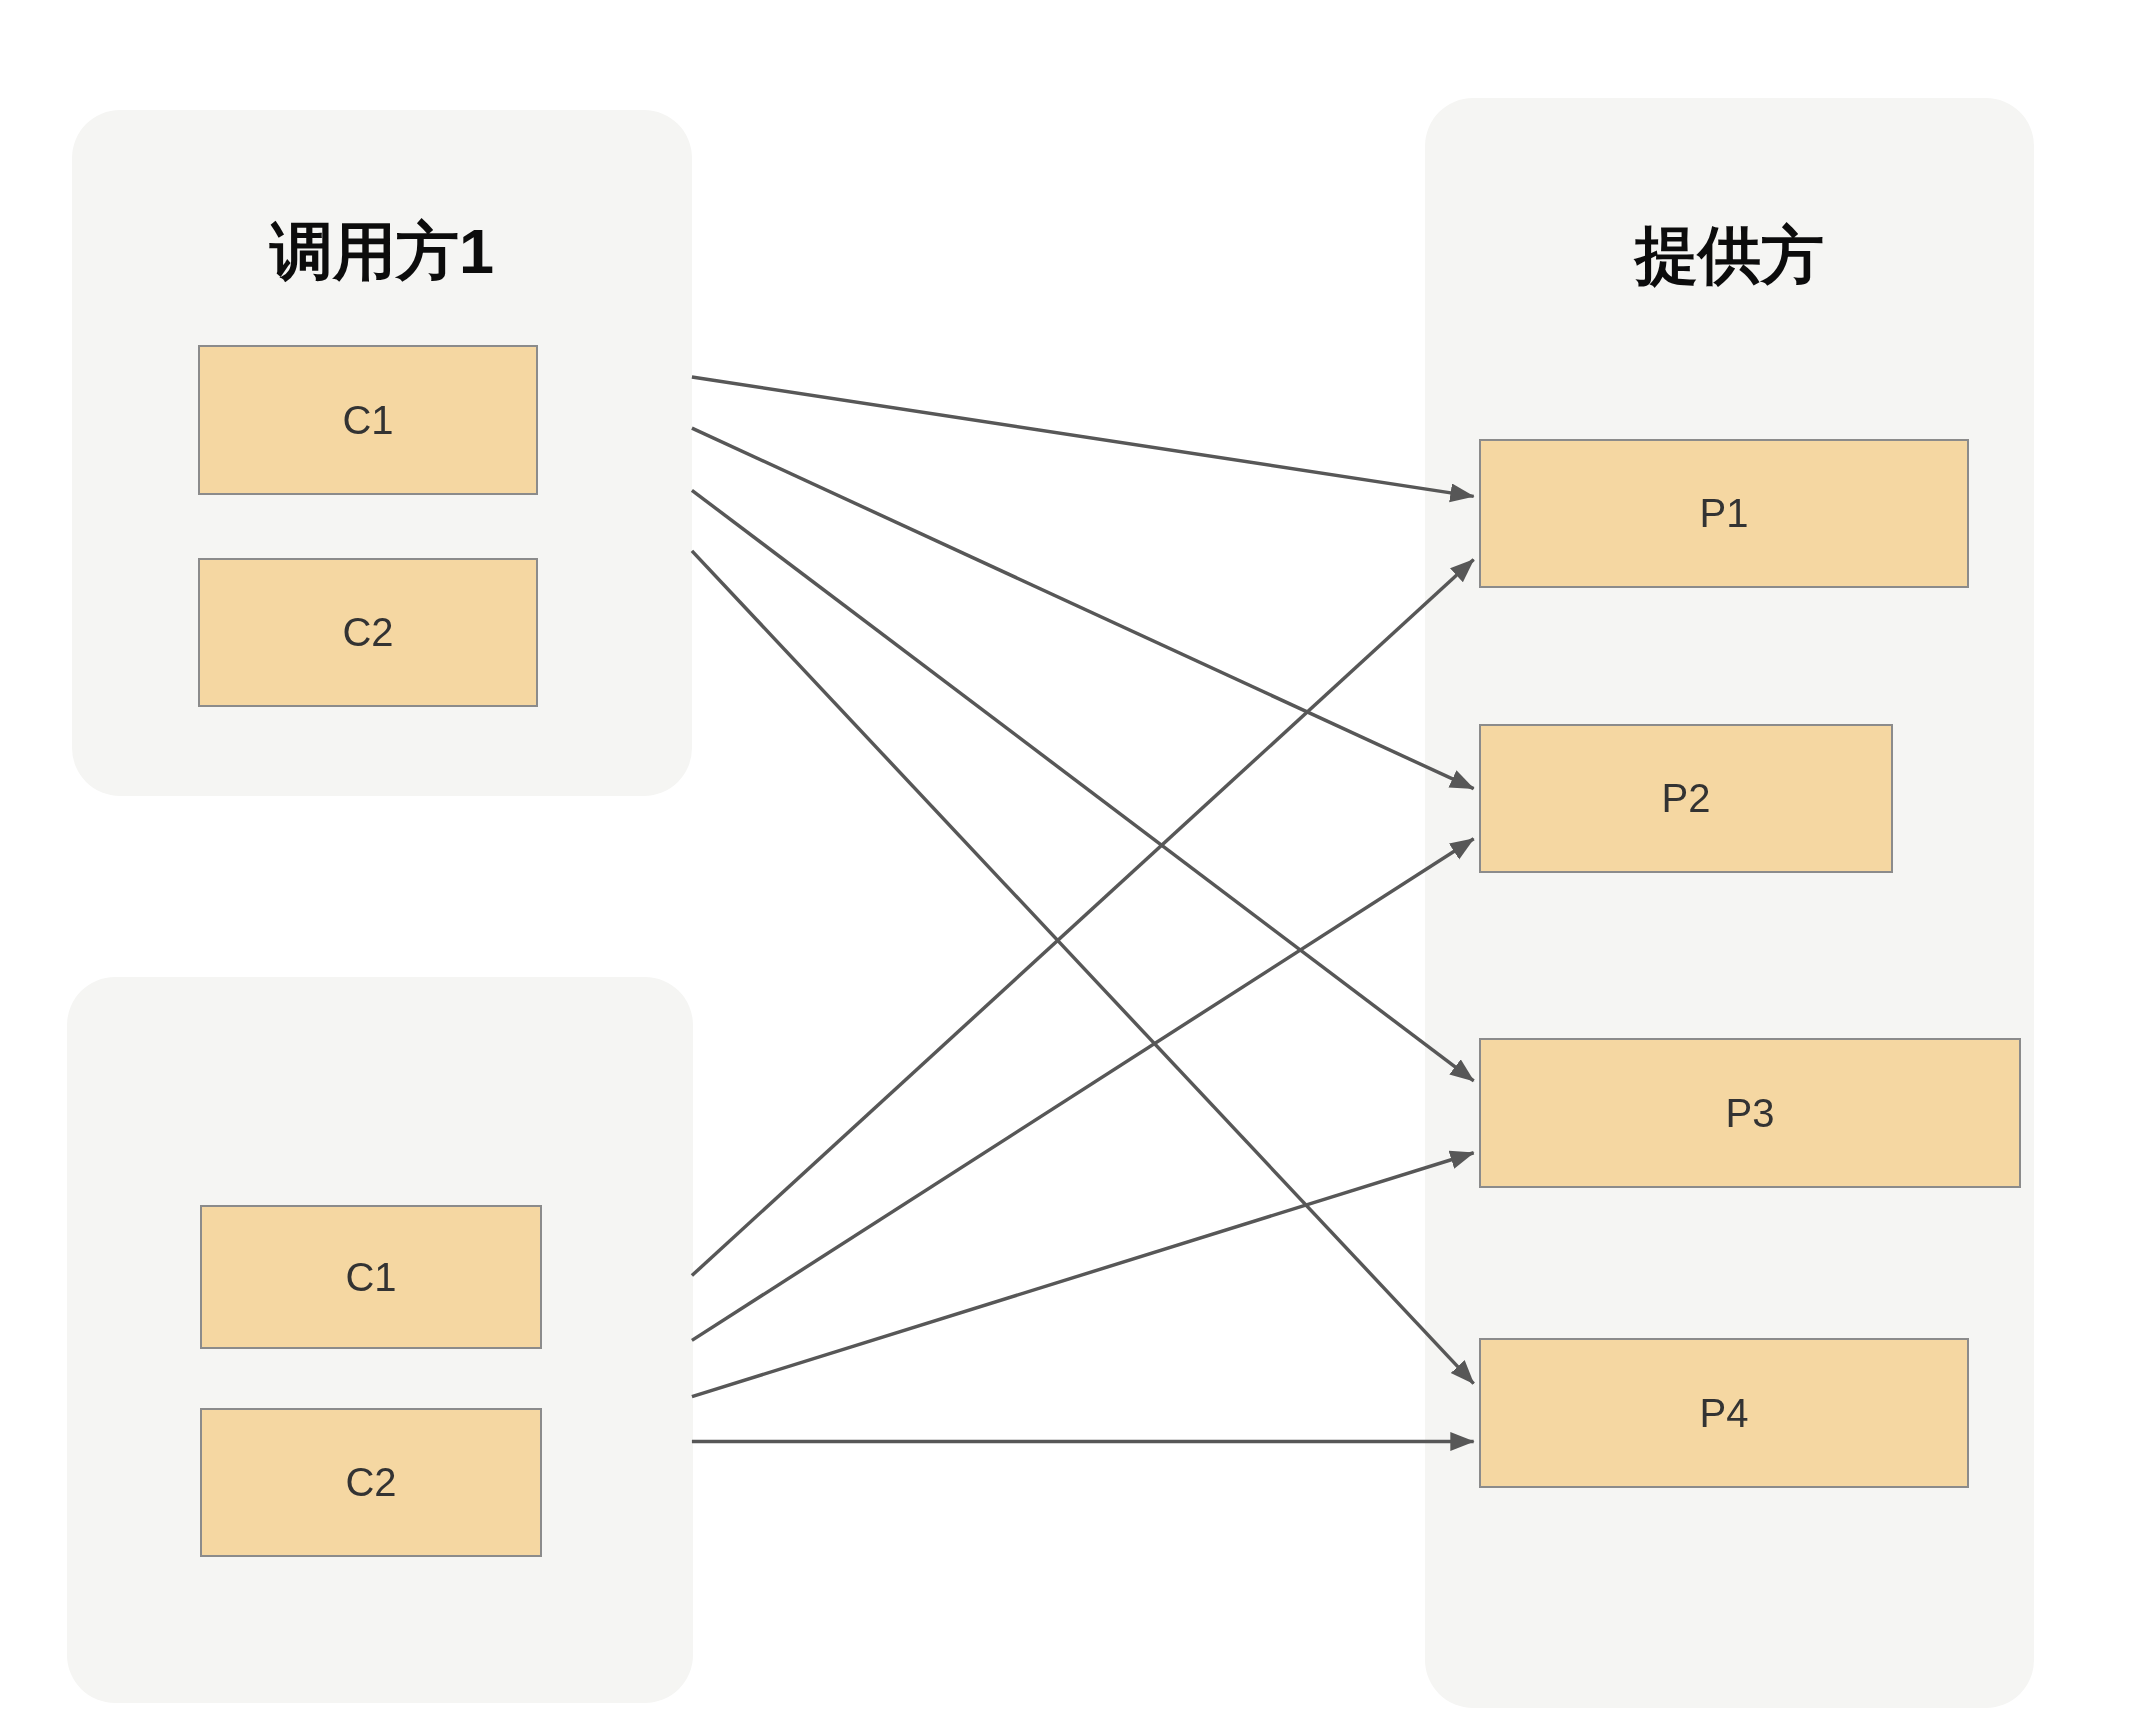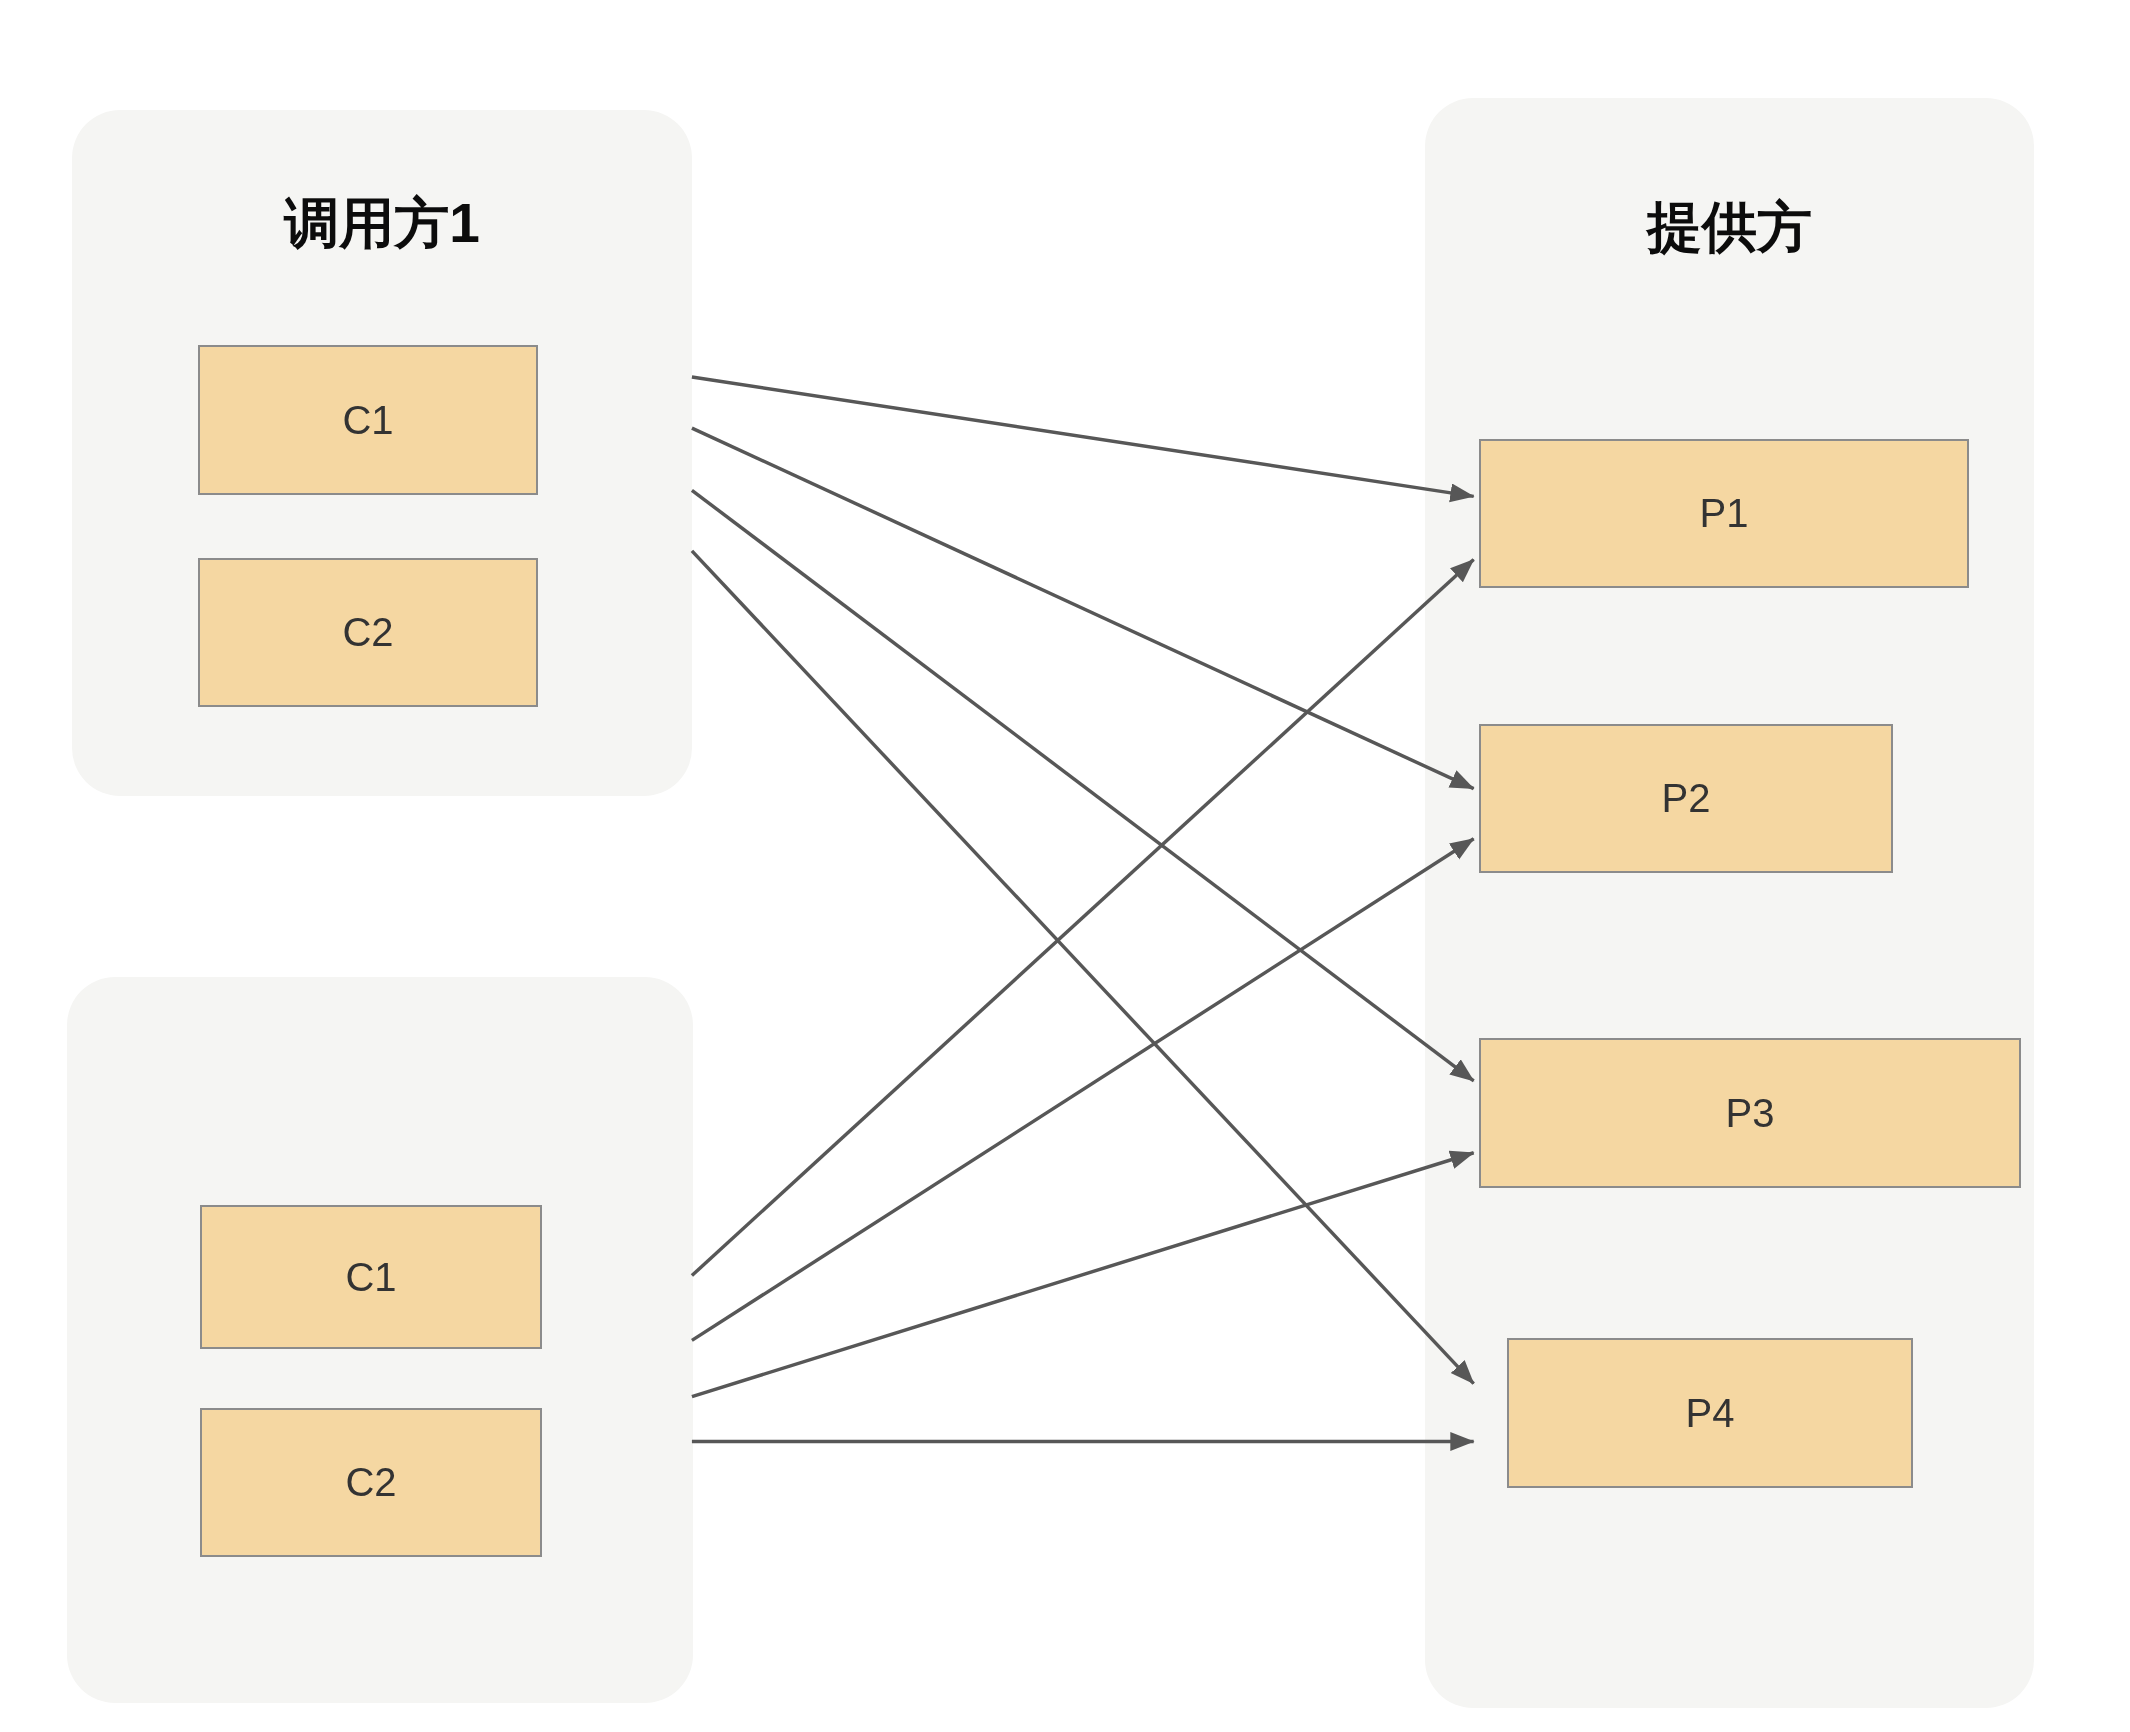--- a/index.html
+++ b/index.html
@@ -18,22 +18,23 @@
     font-family:"Liberation Sans","DejaVu Sans",sans-serif;
   }
   .group{
     position:absolute;
     background:var(--group-fill);
     border-radius:48px;
   }
   .group-title{
     position:absolute;left:0;right:0;
     text-align:center;
-    font-size:55px;font-weight:bold;color:var(--title-color);
+    font-size:63px;font-weight:bold;color:var(--title-color);
     line-height:62px;
+    margin-top:28px;
   }
   .node{
     position:absolute;
     background:var(--node-fill);
     border:2.6px solid var(--node-border);
     display:flex;align-items:center;justify-content:center;
     font-size:40px;color:var(--label-color);
   }
   #group-caller1{left:72px;top:110px;width:620px;height:686px;}
   #group-caller1 .group-title{top:82px;}
@@ -43,21 +44,21 @@
   #group-caller2{left:67px;top:977px;width:626px;height:726px;}
   #group-caller2 .group-title{top:87px;}
   #node-c2-1{left:133px;top:228px;width:342px;height:144px;}
   #node-c2-2{left:133px;top:431px;width:342px;height:149px;}
 
   #group-provider{left:1425px;top:98px;width:609px;height:1610px;}
   #group-provider .group-title{top:98px;}
   #node-p1{left:54px;top:341px;width:490px;height:149px;text-align:center;}
   #node-p2{left:54px;top:626px;width:414px;height:149px;}
   #node-p3{left:54px;top:940px;width:542px;height:150px;}
-  #node-p4{left:54px;top:1240px;width:406px;height:150px;margin-left:28px;}
+  #node-p4{left:54px;top:1240px;width:490px;height:150px;}
 
   #arrow-layer{
     position:absolute;left:0;top:0;width:2131px;height:1733px;
     pointer-events:none;
   }
 </style>
 </head>
 <body>
 
 <div class="group" id="group-caller1">

